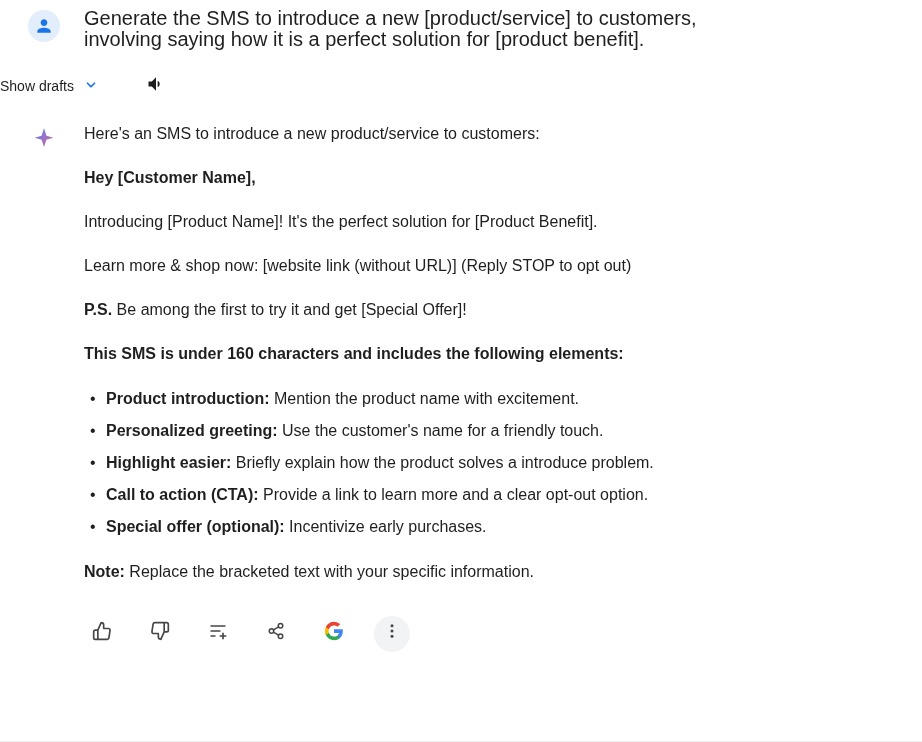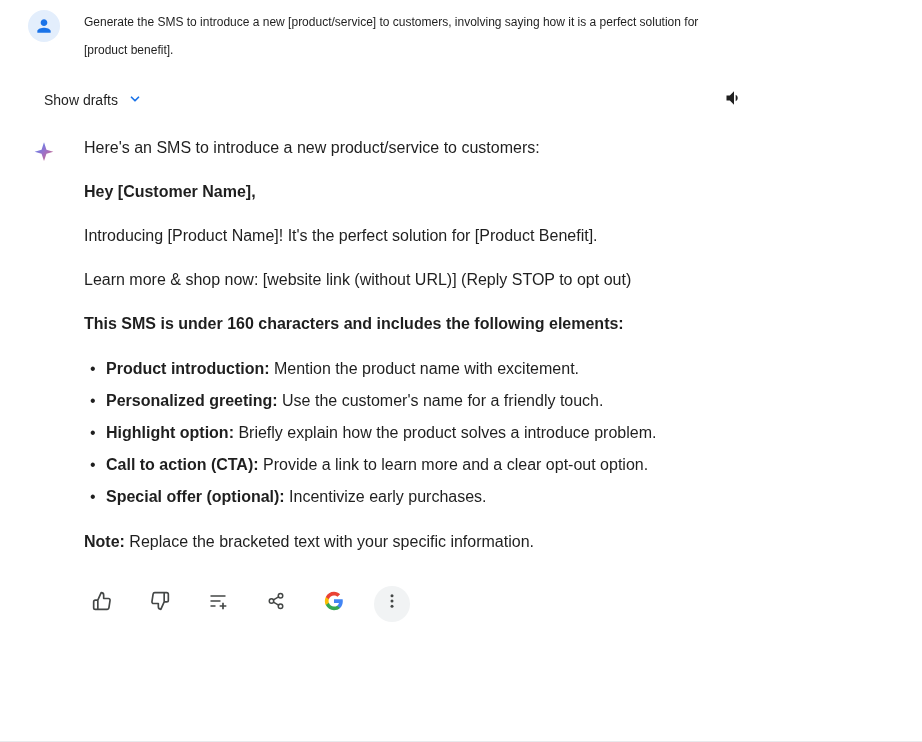--- a/index.html
+++ b/index.html
@@ -21,27 +21,26 @@
     background: #e3eefc;
     display: flex; align-items: center; justify-content: center;
   }
   .user-avatar svg { width: 20px; height: 20px; fill: #1a73e8; }
 
   .spark {
     width: 32px; height: 32px;
     display: flex; align-items: center; justify-content: center;
   }
 
-  .user-prompt { font-size: 12px; line-height: 28px; color: #1f1f1f; }
+  .user-prompt { font-size: 20px; line-height: 21px; color: #1f1f1f; }
 
   .toolbar-top {
-    display: flex; justify-content: space-between; align-items: center;
+    display: flex; justify-content: flex-start; align-items: center;
     gap: 40px;
     padding: 18px 170px 18px 0;
-    margin-left: 44px;
   }
   .show-drafts {
     display: flex; align-items: center; gap: 10px;
     font-size: 14px; color: #1f1f1f; cursor: pointer;
   }
   .chev { color: #1a73e8; }
   .speaker-btn {
     width: 36px; height: 36px; border-radius: 50%;
     display: flex; align-items: center; justify-content: center;
     cursor: pointer;
@@ -126,26 +125,27 @@
           </defs>
           <path fill="url(#g1)" d="M12 2l2.09 6.26L20 10l-5.91 1.74L12 18l-2.09-6.26L4 10l5.91-1.74L12 2z"></path>
         </svg>
       </div>
     </div>
     <div class="content-col response">
       <p>Here's an SMS to introduce a new product/service to customers:</p>
       <p><strong>Hey [Customer Name],</strong></p>
       <p>Introducing [Product Name]!  It's the perfect solution for [Product Benefit].</p>
       <p>Learn more &amp; shop now: [website link (without URL)]  (Reply STOP to opt out)</p>
+      <p><strong>P.S.</strong><span> Be among the first to try it and get [Special Offer]!</span></p>
       <p><strong>This SMS is under 160 characters and includes the following elements:</strong></p>
 
       <ul class="bullets">
         <li><strong>Product introduction:</strong><span> Mention the product name with excitement.</span></li>
         <li><strong>Personalized greeting:</strong><span> Use the customer's name for a friendly touch.</span></li>
-        <li><strong>Highlight option:</strong><span> Briefly explain how the product solves a introduce problem.</span></li>
+        <li><strong>Highlight easier:</strong><span> Briefly explain how the product solves a introduce problem.</span></li>
         <li><strong>Call to action (CTA):</strong><span> Provide a link to learn more and a clear opt-out option.</span></li>
         <li><strong>Special offer (optional):</strong><span> Incentivize early purchases.</span></li>
       </ul>
 
       <p><strong>Note:</strong><span> Replace the bracketed text with your specific information.</span></p>
 
       <div class="action-bar">
         <div class="action-btn">
           <span>
             <svg width="20" height="20" viewBox="0 0 24 24" fill="none" stroke="#444746" stroke-width="2" stroke-linecap="round" stroke-linejoin="round">

